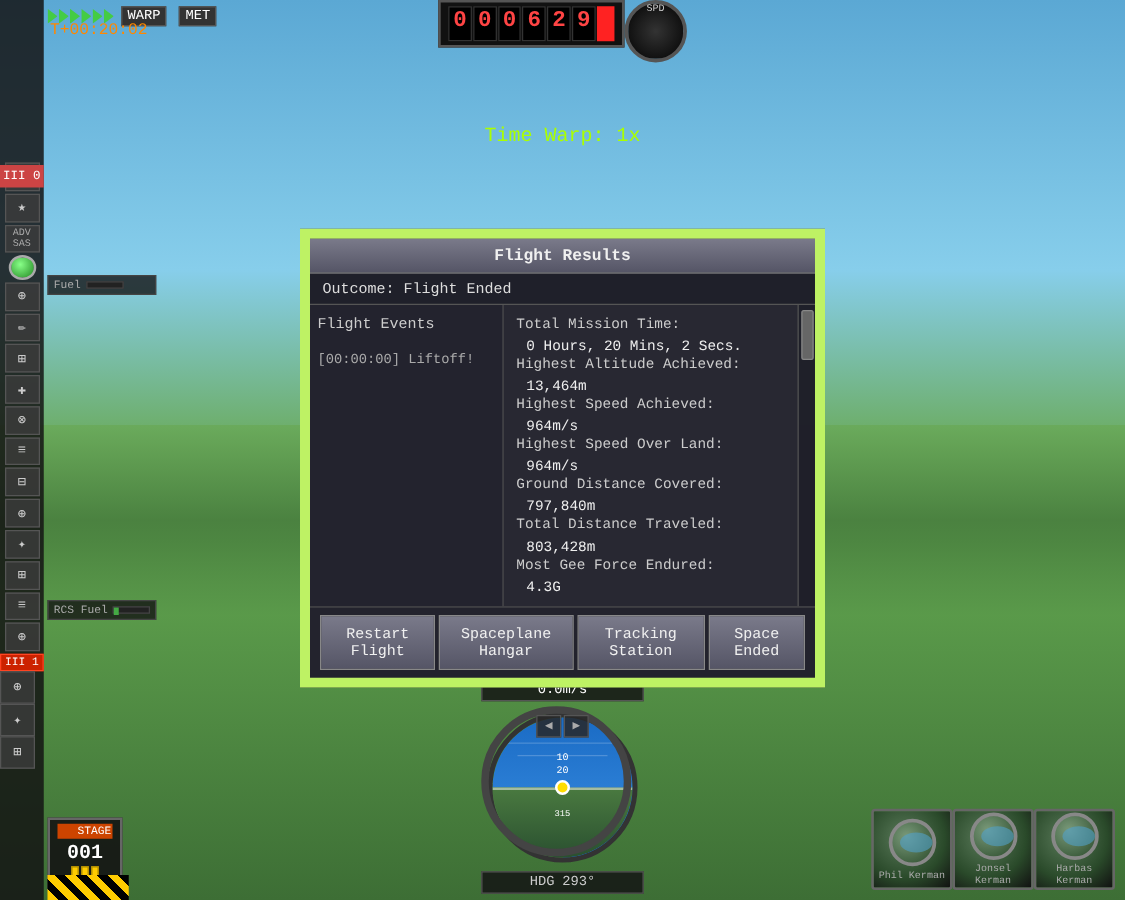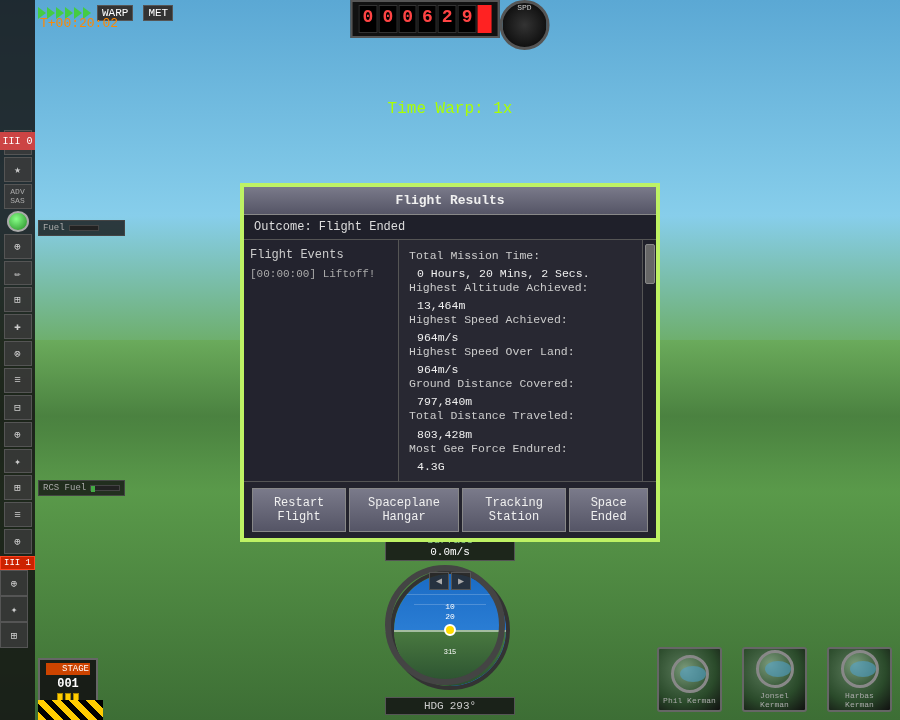--- a/index.html
+++ b/index.html
@@ -189,21 +189,21 @@
       z-index: 5;
     }
 
     
     #flight-dialog {
       position: absolute;
       top: 183px;
       left: 240px;
       width: 420px;
       background: rgba(45,45,55,0.97);
-      border: 4px solid #bef264;
+      border: 8px solid #bef264;
       z-index: 20;
     }
 
     #dialog-title {
       background: linear-gradient(to bottom, #7a7a8a, #555566);
       color: #f0f0f0;
       text-align: center;
       padding: 6px 10px;
       font-size: 13px;
       font-weight: bold;
@@ -226,21 +226,21 @@
     #events-panel {
       width: 155px;
       background: rgba(35,35,45,0.95);
       border-right: 1px solid #555;
       padding: 8px 6px;
     }
 
     #events-title {
       color: #ccc;
       font-size: 12px;
-      margin-bottom: 6px;
+      margin-bottom: 16px;
     }
 
     .event-entry {
       color: #aaa;
       font-size: 11px;
       margin-bottom: 3px;
     }
 
     #stats-panel {
       flex: 1;
@@ -352,21 +352,21 @@
       background: #cc4400;
       color: #fff;
       font-size: 9px;
       text-align: right;
       padding: 1px;
       margin-bottom: 2px;
     }
 
     .stage-num {
       color: #fff;
-      font-size: 12px;
+      font-size: 16px;
       font-weight: bold;
       text-align: center;
       font-family: 'Courier New', monospace;
     }
 
     .stage-bars {
       display: flex;
       gap: 2px;
       margin-top: 2px;
       justify-content: center;
@@ -378,21 +378,21 @@
       background: #ffcc00;
       border: 1px solid #aa8800;
     }
 
     
     #crew-panel {
       position: absolute;
       bottom: 8px;
       right: 8px;
       display: flex;
-      gap: 20px;
+      gap: 0;
       z-index: 10;
     }
 
     .crew-portrait {
       width: 65px;
       height: 65px;
       background: radial-gradient(circle at 40% 35%, #5a7a5a 0%, #2a4a2a 60%, #111 100%);
       border: 2px solid #666;
       border-radius: 3px;
       display: flex;
@@ -629,21 +629,21 @@
   <div class="toolbar-icon">✚</div>
   <div class="toolbar-icon">⊗</div>
   <div class="toolbar-icon">≡</div>
   <div class="toolbar-icon">⊟</div>
   <div class="toolbar-icon">⊕</div>
   <div class="toolbar-icon">✦</div>
   <div class="toolbar-icon">⊞</div>
   <div class="toolbar-icon">≡</div>
   <div class="toolbar-icon">⊕</div>
 
-  <div style="margin-top:auto; margin-bottom: 72px;">
+  <div style="margin-top:auto; margin-bottom: 105px;">
     <div style="background:#cc2200;color:#fff;font-size:9px;padding:1px 3px;border:1px solid #ff4422;text-align:center;">III 1</div>
     <div class="toolbar-icon">⊕</div>
     <div class="toolbar-icon">✦</div>
     <div class="toolbar-icon">⊞</div>
   </div>
 </div>
 
 <div id="resource-bars">
   <div class="resource-item">
     <span style="color:#aaa;font-size:9px;">Fuel</span>

